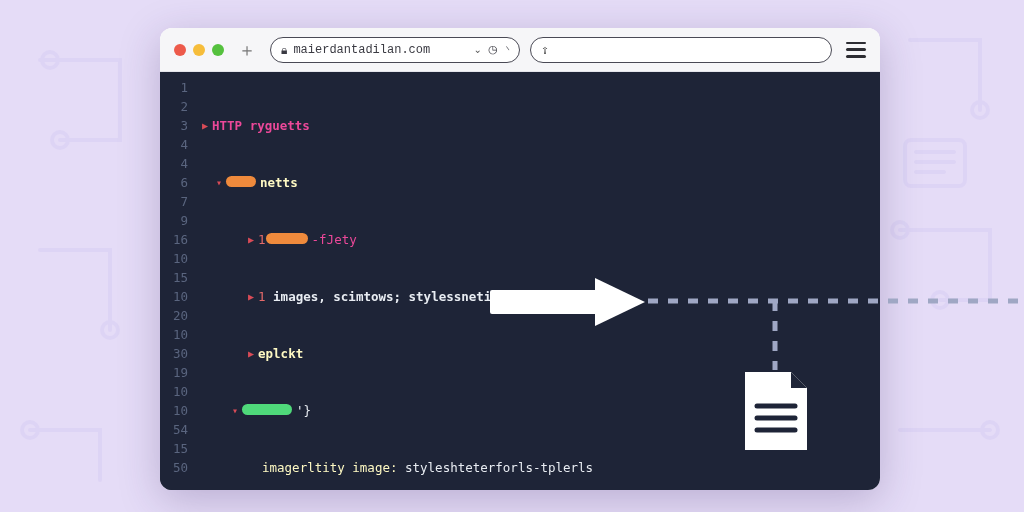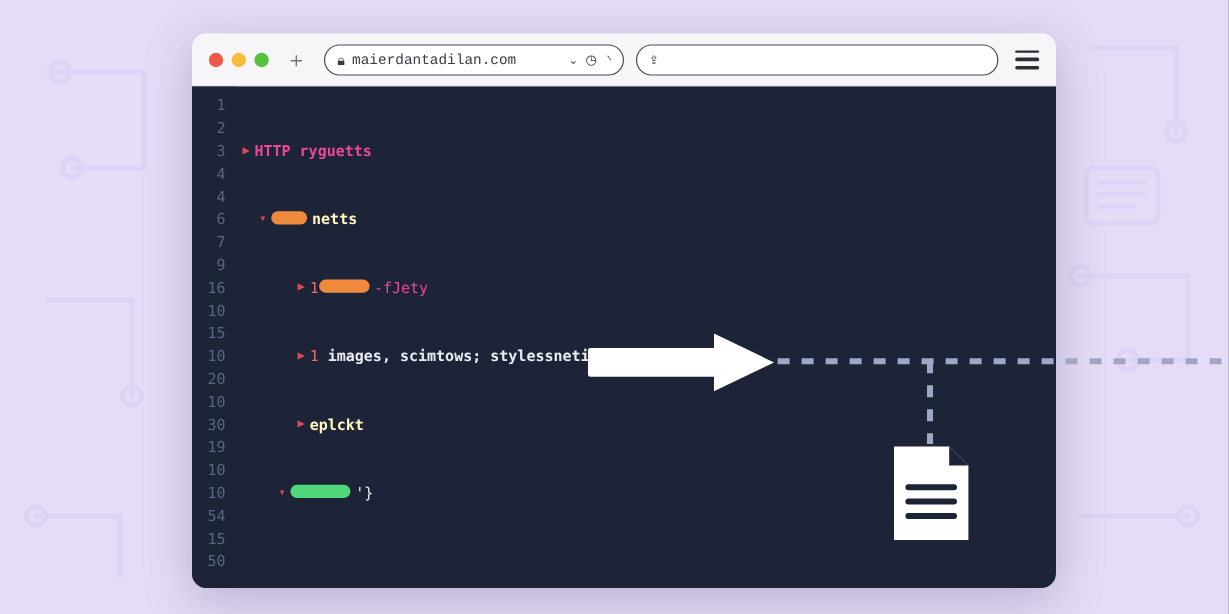--- a/index.html
+++ b/index.html
@@ -214,21 +214,21 @@
         <div>15</div>
         <div>50</div>
       </div>
     <div class="code">
       <div class="row"><span class="tri">▶</span><span class="c-cyan bold">HTTP ryguetts</span></div>
       <div class="row ind1"><span class="tri down">▾</span><span class="pill orange" style="width:30px"></span><span class="c-lime bold">netts</span></div>
       <div class="row ind3"><span class="tri">▶</span><span class="c-red">1</span><span class="pill orange" style="width:42px"></span><span class="c-cyan">-fJety</span></div>
       <div class="row ind3"><span class="tri">▶</span><span class="c-red">1 </span><span class="c-white bold">images, scimtows; stylessneting</span></div>
       <div class="row ind3"><span class="tri">▶</span><span class="c-lime bold">eplckt</span></div>
       <div class="row ind2"><span class="tri down">▾</span><span class="pill green" style="width:50px"></span><span class="c-white">'}</span></div>
-      <div class="row ind4"></div>
+      <div class="row ind4"><span class="c-lime">imagerltity image: </span><span class="c-white">styleshteterforls-tplerls</span></div>
       
       
       
       
       
       
       
       
       
       

